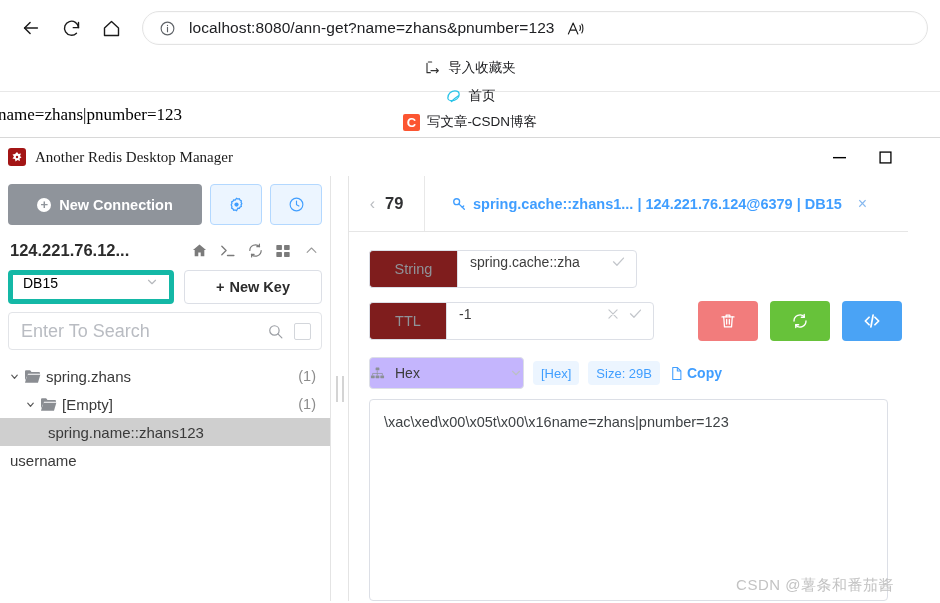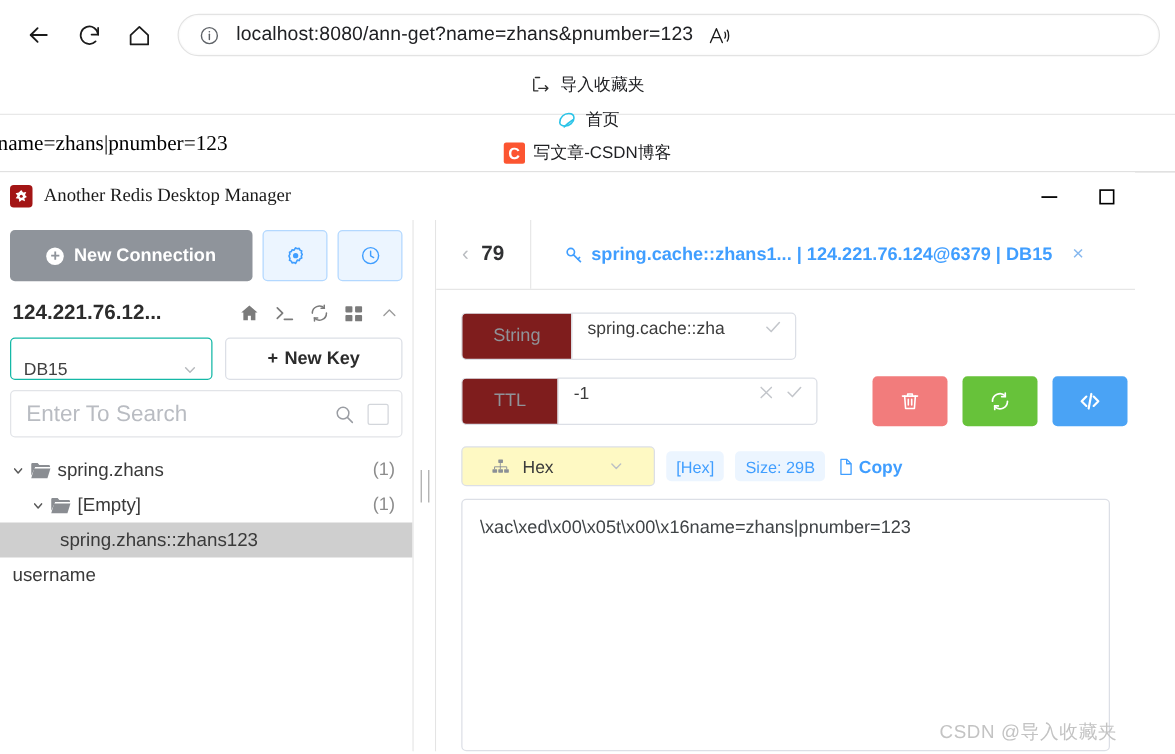--- a/index.html
+++ b/index.html
@@ -241,27 +241,27 @@
   .ca-btn { display: flex; align-items: center; justify-content: center; width:18px; height:18px; }
 
   .db-row {
     display: flex;
     gap: 10px;
     padding: 0 8px 8px 8px;
   }
   .db-select {
     flex: 1 1 0;
     height: 34px;
-    border: 1px solid #14b8a6;
-    border-radius: 4px;
-    display: flex;
-    align-items: flex-end;
+    border: 5px solid #14b8a6;
+    border-radius: 4px;
+    display: flex;
+    align-items: flex-start;
     padding: 0 10px;
     font-size: 14px;
-    color: #404040;
+    color: #000000;
     background: #fff;
   }
   .db-select .chev { margin-left: auto; color: #b6b9bd; }
   .btn-newkey {
     flex: 1 1 0;
     height: 34px;
     border: 1px solid #dcdfe6;
     border-radius: 4px;
     background: #fff;
     font-size: 14.5px;
@@ -447,22 +447,22 @@
     margin-bottom: 10px;
   }
   .fmt-select {
     width: 155px;
     flex: 0 0 155px;
     height: 32px;
     border: 1px solid #dcdfe6;
     border-radius: 4px;
     display: flex;
     align-items: center;
-    padding: 0 23px;
-    background: #fef9c3;
+    padding: 0 0;
+    background: #c4b5fd;
     gap: 10px;
     font-size: 14px;
     color: #3c3c3c;
   }
   .fmt-select .chev { margin-left: auto; color: #bcc0c5; }
   .pill {
     height: 24px;
     background: #ecf5ff;
     color: #409eff;
     border-radius: 4px;
@@ -724,21 +724,21 @@
             <svg width="17" height="15" viewBox="0 0 24 22" fill="#8a8d92">
                 <path d="M1 3.5A1.5 1.5 0 012.5 2h6l2 2.4h11A1.5 1.5 0 0123 5.9v.9H5.6L1 17z"></path>
                 <path d="M4.4 8.4h19.1L20 20H1z"></path>
               </svg>
           </span>
           <span class="tree-label">[Empty]</span>
           <span class="tree-count">(1)</span>
         </div>
 
         <div class="tree-row selected" style="padding-left:48px;">
-          <span class="tree-label">spring.zhans::zhans123</span>
+          <span class="tree-label">spring.name::zhans123</span>
         </div>
 
         <div class="tree-row" style="padding-left:10px;">
           <span class="tree-label">username</span>
         </div>
 
       </div>
     </div>
 
     <div class="splitter">
@@ -858,17 +858,17 @@
                   <path d="M13.3 2.6V8H19"></path>
                 </svg>
             </span>
             <span>Copy</span>
           </span>
         </div>
 
         <div class="value-area">\xac\xed\x00\x05t\x00\x16name=zhans|pnumber=123</div>
       </div>
 
-      <div class="watermark">CSDN @导入收藏夹</div>
+      <div class="watermark">CSDN @薯条和番茄酱</div>
     </div>
 
   </div>
 </div>
 
 </body></html>

